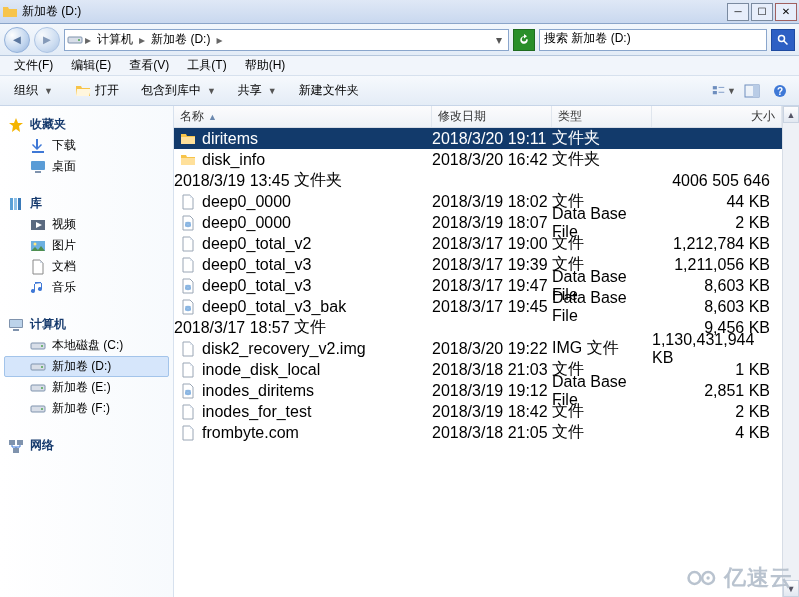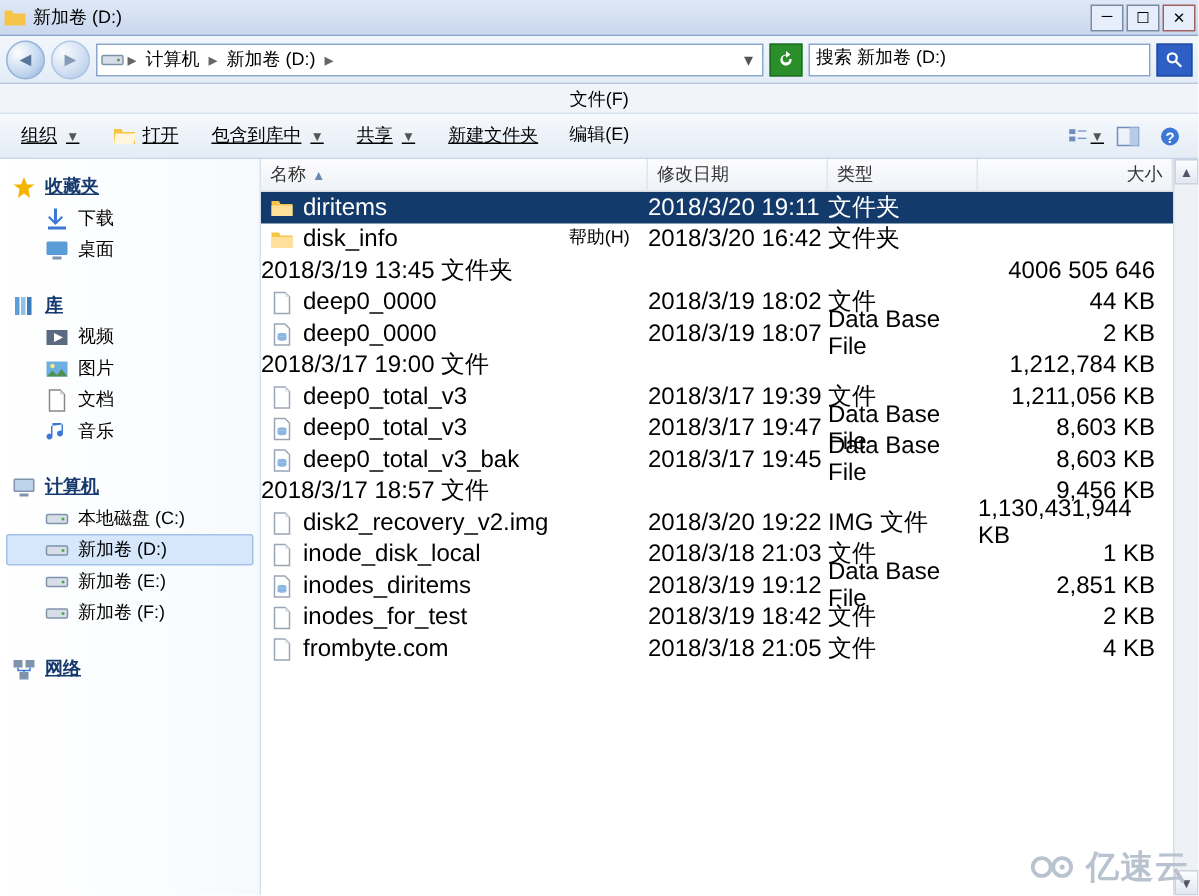--- a/index.html
+++ b/index.html
@@ -21,35 +21,35 @@
 .addressbar .seg { padding: 0 4px; }
 .addressbar .sep { color: #666; padding: 0 2px; }
 .addressbar .drop { margin-left: auto; color: #555; padding: 0 4px; cursor: pointer; }
 .refresh { width: 22px; height: 22px; background: #2a8f2a; border: 1px solid #1f6b1f; display: flex; align-items: center; justify-content: center; cursor: pointer; }
 .refresh svg { width: 12px; height: 12px; }
 .searchbox { flex: 1; height: 22px; border: 1px solid #8aa6cc; background: #fff; display: flex; color: #000000; padding-left: 4px; }
 .searchbtn { width: 24px; height: 22px; background: #2d5fc4; border: 1px solid #1e4aa0; display: flex; align-items: center; justify-content: center; cursor: pointer; }
 .searchbtn svg { width: 12px; height: 12px; fill: #fff; }
 
 
-.menubar { height: 20px; background: #f1f5fb; border-bottom: 1px solid #d7e1ee; display: flex; align-items: center; padding: 0 6px; gap: 2px; font-size: 12px; flex-direction: column; }
+.menubar { height: 20px; background: #f1f5fb; border-bottom: 1px solid #d7e1ee; display: flex; align-items: center; padding: 0 6px; gap: 2px; font-size: 12px; }
 .menubar span { padding: 2px 8px; cursor: pointer; }
 
 
-.cmdbar { height: 30px; background: linear-gradient(#f6f9fd,#e4ecf6); border-bottom: 1px solid #c7d5e8; display: flex; align-items: center; padding: 0 6px; gap: 6px; text-decoration: underline; }
+.cmdbar { height: 30px; background: linear-gradient(#f6f9fd,#e4ecf6); border-bottom: 1px solid #c7d5e8; display: flex; align-items: center; padding: 0 6px; gap: 6px; }
 .cmdbar .cmd { padding: 3px 8px; cursor: pointer; display: flex; align-items: center; gap: 4px; }
 .cmdbar .dd { font-size: 9px; color: #555; margin-left: 2px; }
 .cmdbar .right { margin-left: auto; display: flex; gap: 2px; align-items: center; }
 .cmdbar .ibtn { width: 26px; height: 22px; border: 1px solid transparent; display: flex; align-items: center; justify-content: center; cursor: pointer; }
 
 
 .main { display: flex; height: calc(597px - 24px - 32px - 20px - 30px); }
 .navpane { width: 174px; border-right: 1px solid #d7e1ee; padding: 8px 4px; overflow: hidden; background: linear-gradient(to right,#fff,#f7fafd); }
 .navgroup { margin-bottom: 16px; }
-.navgroup .lead { display: flex; align-items: center; gap: 6px; padding: 2px 4px; font-weight: bold; color: #163a6d; text-decoration: underline; }
+.navgroup .lead { display: flex; align-items: center; gap: 6px; padding: 2px 4px; font-weight: bold; color: #163a6d; }
 .navitem { display: flex; align-items: center; gap: 6px; padding: 2px 4px 2px 26px; cursor: pointer; }
 .navitem.sel { background: #d6e6fb; border: 1px solid #a3c4ea; border-radius: 2px; padding: 1px 3px 1px 25px; }
 .nicon { width: 16px; height: 16px; flex: none; }
 
 
 .listwrap { flex: 1; display: flex; flex-direction: column; }
 .listhdr { height: 22px; background: linear-gradient(#fcfcfd,#eef2f7); border-bottom: 1px solid #d7dde6; display: flex; align-items: center; font-size: 12px; color: #333; }
 .listhdr .col { padding: 0 6px; border-right: 1px solid #e0e6ee; height: 100%; display: flex; align-items: center; cursor: pointer; }
 .listhdr .arrow { font-size: 9px; color: #6b88ae; margin-left: 4px; }
 .col-name { width: 258px; }
@@ -366,20 +366,27 @@
                 <ellipse cx="8" cy="8" rx="3" ry="1.2" fill="#8bb6e2"></ellipse>
                 <path fill="#8bb6e2" d="M5 8v3c0 .7 1.3 1.2 3 1.2s3-.5 3-1.2V8c0 .7-1.3 1.2-3 1.2S5 8.7 5 8z"></path>
               </svg>
               <span>deep0_0000</span>
             </div>
             <div class="c c-date">2018/3/19 18:07</div>
             <div class="c c-type">Data Base File</div>
             <div class="c c-size">2 KB</div>
           </div>
           <div class="row">
+            <div class="c c-name">
+              <svg class="ficon" viewBox="0 0 16 16">
+                <path fill="#fff" stroke="#9aa6b5" d="M3 1h7l3 3v11H3z"></path>
+                <path fill="#dfe6ef" d="M10 1v3h3"></path>
+              </svg>
+              <span>deep0_total_v2</span>
+            </div>
             <div class="c c-date">2018/3/17 19:00</div>
             <div class="c c-type">文件</div>
             <div class="c c-size">1,212,784 KB</div>
           </div>
           <div class="row">
             <div class="c c-name">
               <svg class="ficon" viewBox="0 0 16 16">
                 <path fill="#fff" stroke="#9aa6b5" d="M3 1h7l3 3v11H3z"></path>
                 <path fill="#dfe6ef" d="M10 1v3h3"></path>
               </svg>

